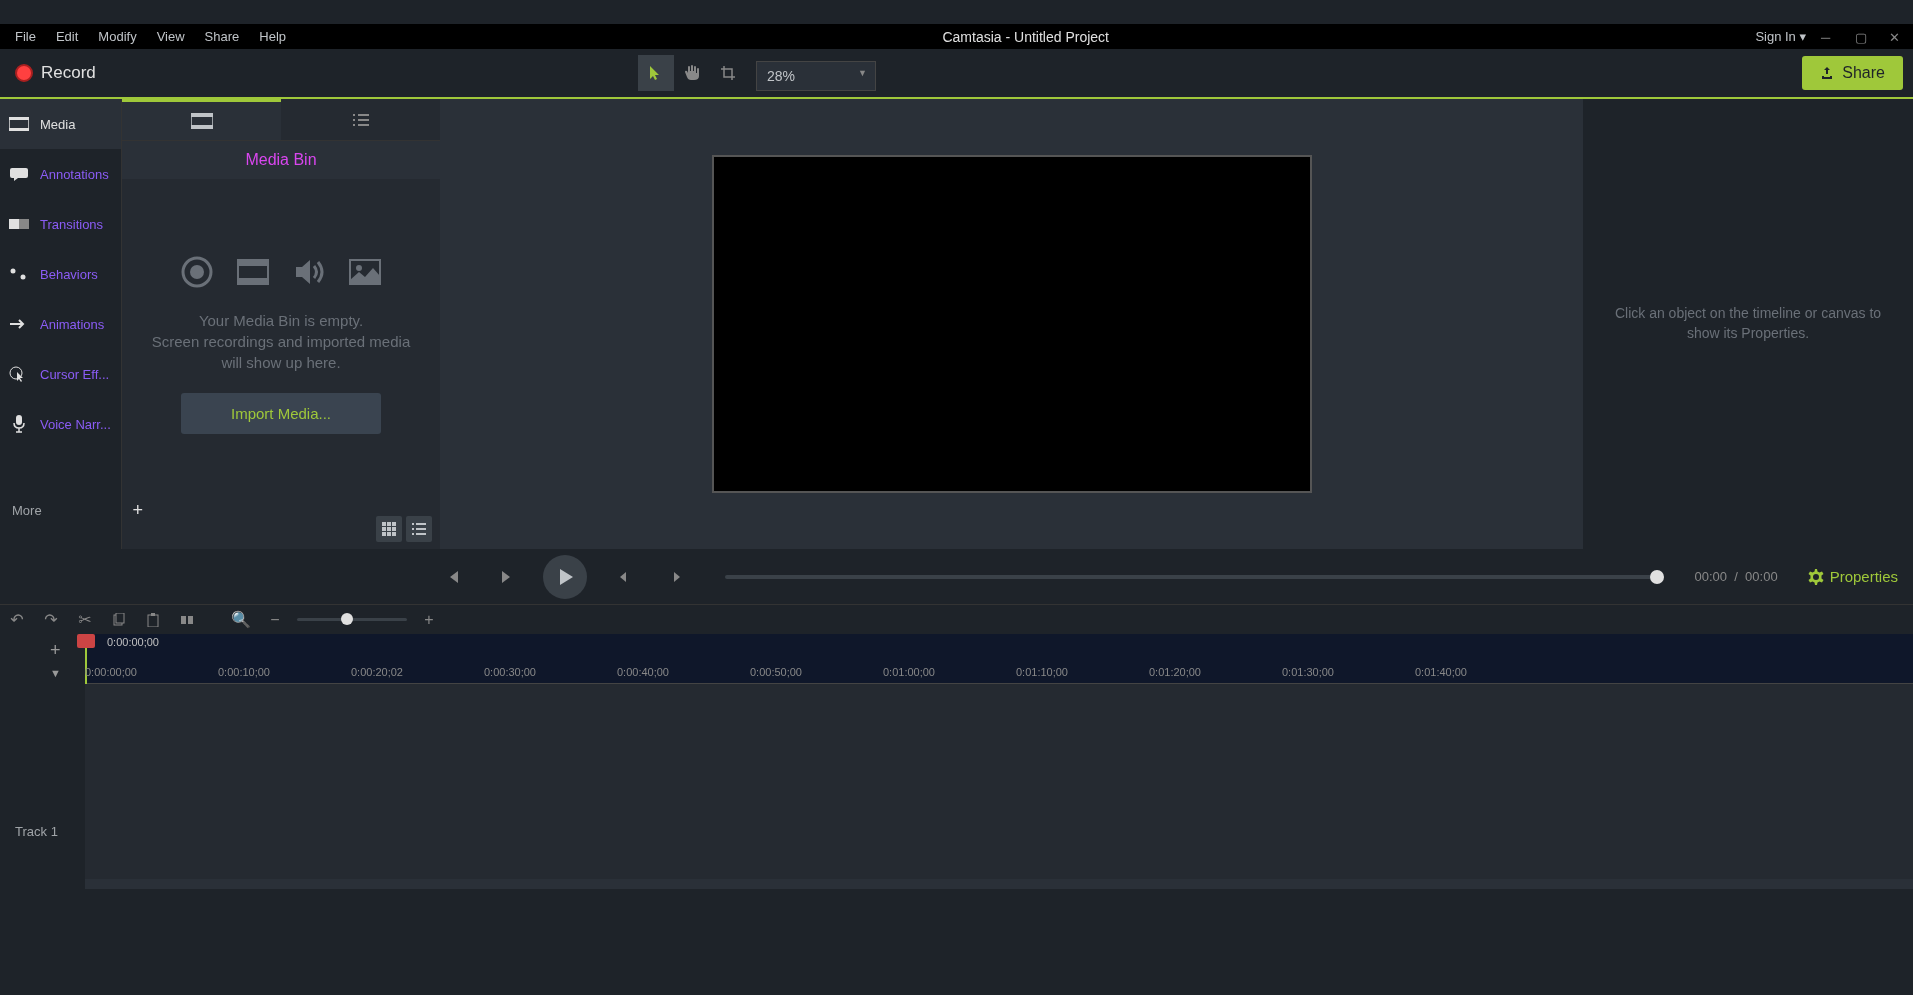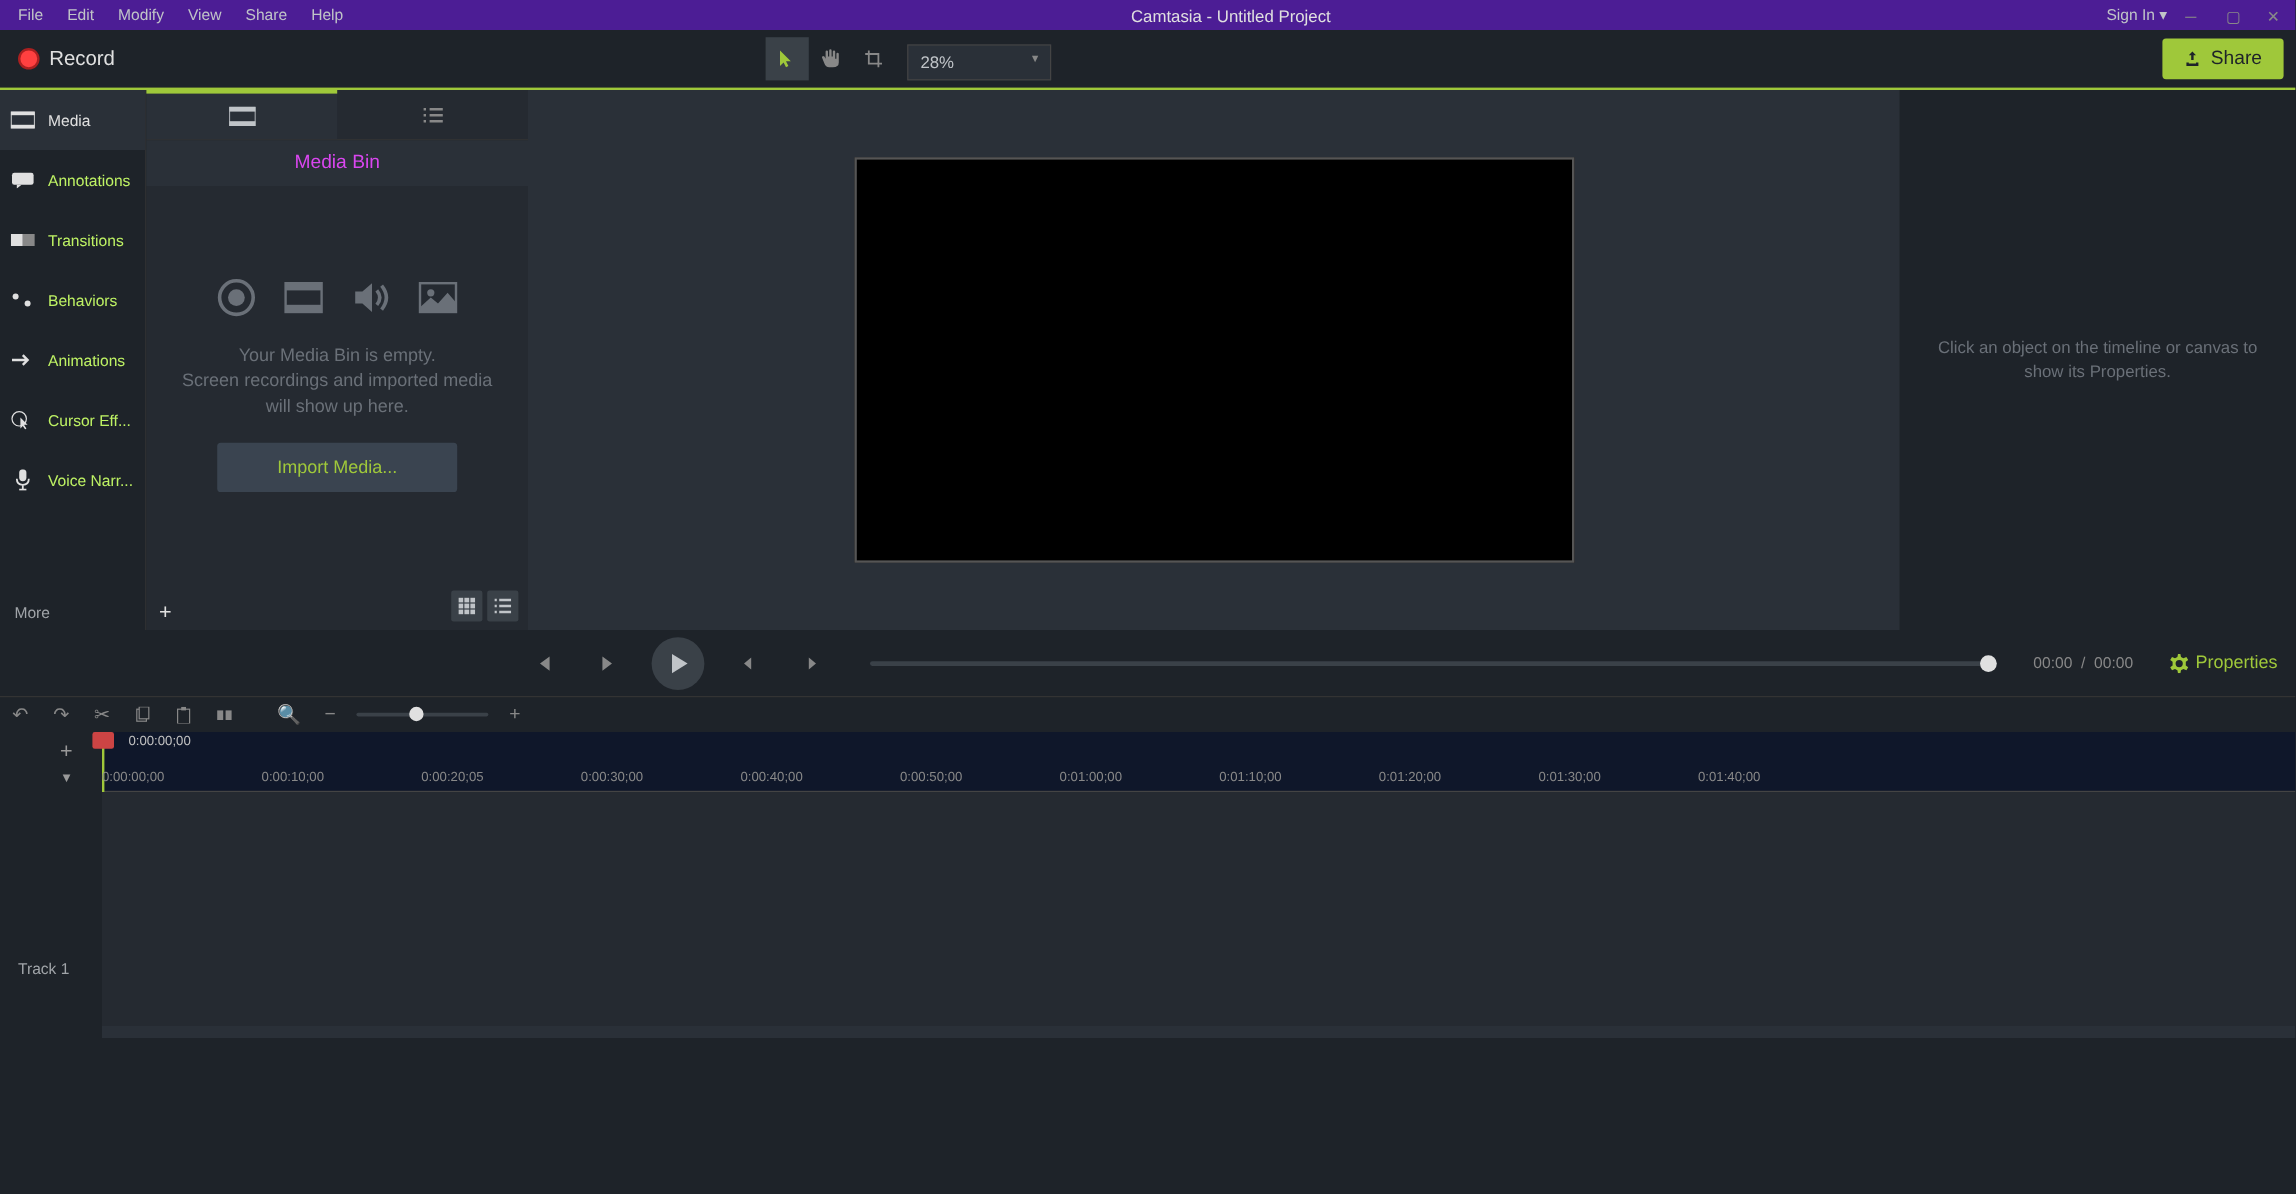--- a/index.html
+++ b/index.html
@@ -1,19 +1,19 @@
 <!DOCTYPE html>
 <html><head>
 <meta charset="utf-8">
 <style>
 * { margin: 0; padding: 0; box-sizing: border-box; font-family: -apple-system, BlinkMacSystemFont, "Segoe UI", Arial, sans-serif; }
 body { background: #1e2329; color: #c0c4c8; width: 1913px; height: 995px; overflow: hidden; }
 
 
-.titlebar { height: 25px; background: #4c1d95; display: flex; align-items: center; font-size: 13px; }
+.titlebar { height: 25px; background: #000000; display: flex; align-items: center; font-size: 13px; margin-top: 24px; }
 .menu-items { display: flex; gap: 0; padding-left: 5px; }
 .menu-item { padding: 4px 10px; cursor: pointer; color: #c0c4c8; }
 .title-center { flex: 1; text-align: center; color: #e0e0e0; font-size: 14px; }
 .title-right { display: flex; align-items: center; gap: 15px; padding-right: 10px; }
 .signin { font-size: 13px; cursor: pointer; }
 .win-controls { display: flex; gap: 20px; }
 .win-btn { width: 14px; height: 14px; cursor: pointer; color: #888; }
 
 
 .recordbar { height: 50px; background: #1e2329; display: flex; align-items: center; border-bottom: 2px solid #9fc83a; }
@@ -25,21 +25,21 @@
 .tool-btn.active { background: #3a4148; }
 .zoom-select { margin-left: 10px; background: #2a3038; border: 1px solid #444; padding: 6px 25px 6px 10px; color: #c0c4c8; font-size: 14px; cursor: pointer; position: relative; width: 120px; }
 .zoom-select::after { content: "▼"; position: absolute; right: 8px; font-size: 9px; color: #888; }
 .share-btn { margin-left: auto; margin-right: 10px; background: #9fc83a; color: #1e2329; padding: 8px 18px; border-radius: 3px; display: flex; align-items: center; gap: 8px; font-weight: 500; font-size: 16px; cursor: pointer; }
 
 
 .main { display: flex; height: 450px; }
 
 
 .sidebar { width: 122px; background: #1e2329; border-right: 1px solid #333; }
-.side-item { height: 50px; display: flex; align-items: center; padding-left: 8px; gap: 10px; cursor: pointer; font-size: 13px; color: #bef264; }
+.side-item { height: 50px; display: flex; align-items: center; padding-left: 8px; gap: 10px; cursor: pointer; font-size: 13px; color: #8b5cf6; }
 .side-item.active { background: #2a3038; color: #e0e0e0; }
 .side-icon { width: 22px; height: 16px; display: flex; align-items: center; justify-content: center; }
 .side-more { height: 40px; display: flex; align-items: center; justify-content: space-between; padding: 0 12px; cursor: pointer; font-size: 13px; color: #a0a4a8; position: absolute; width: 155px; top: 490px; }
 .plus-icon { color: #e0e0e0; font-size: 18px; }
 
 
 .media-panel { width: 318px; background: #252a31; display: flex; flex-direction: column; }
 .media-tabs { height: 42px; display: flex; border-bottom: 1px solid #333; }
 .media-tab { flex: 1; display: flex; align-items: center; justify-content: center; cursor: pointer; }
 .media-tab.active { border-top: 3px solid #9fc83a; background: #2a3038; }
@@ -373,21 +373,21 @@
       <span style="font-size:11px;">▼</span>
     </div>
     <div class="track-label">Track 1</div>
   </div>
   <div class="timeline-ruler">
     <div class="ruler-playhead">
       <div class="playhead-time">0:00:00;00</div>
     </div>
     <div class="ruler-mark" style="left:0px;top:32px;">0:00:00;00</div>
     <div class="ruler-mark" style="left:133px;top:32px;">0:00:10;00</div>
-    <div class="ruler-mark" style="left:266px;top:32px;">0:00:20;05</div>
+    <div class="ruler-mark" style="left:266px;top:32px;">0:00:20;02</div>
     <div class="ruler-mark" style="left:399px;top:32px;">0:00:30;00</div>
     <div class="ruler-mark" style="left:532px;top:32px;">0:00:40;00</div>
     <div class="ruler-mark" style="left:665px;top:32px;">0:00:50;00</div>
     <div class="ruler-mark" style="left:798px;top:32px;">0:01:00;00</div>
     <div class="ruler-mark" style="left:931px;top:32px;">0:01:10;00</div>
     <div class="ruler-mark" style="left:1064px;top:32px;">0:01:20;00</div>
     <div class="ruler-mark" style="left:1197px;top:32px;">0:01:30;00</div>
     <div class="ruler-mark" style="left:1330px;top:32px;">0:01:40;00</div>
   </div>
   <div class="track-area"></div>

